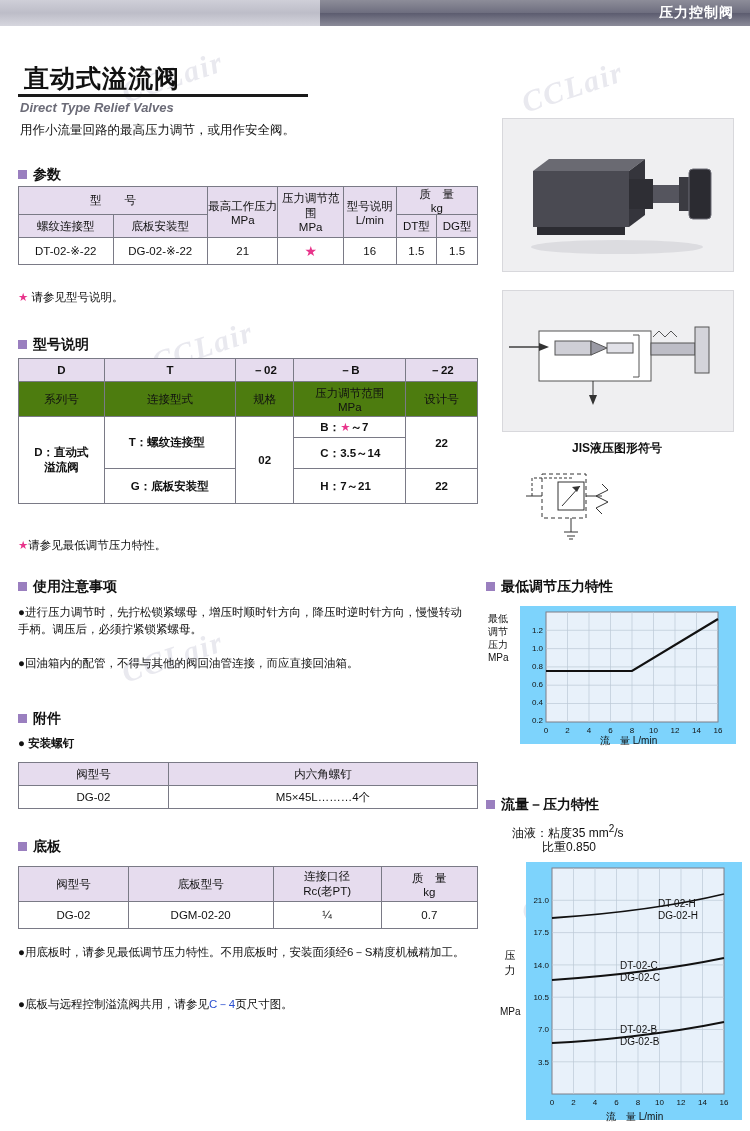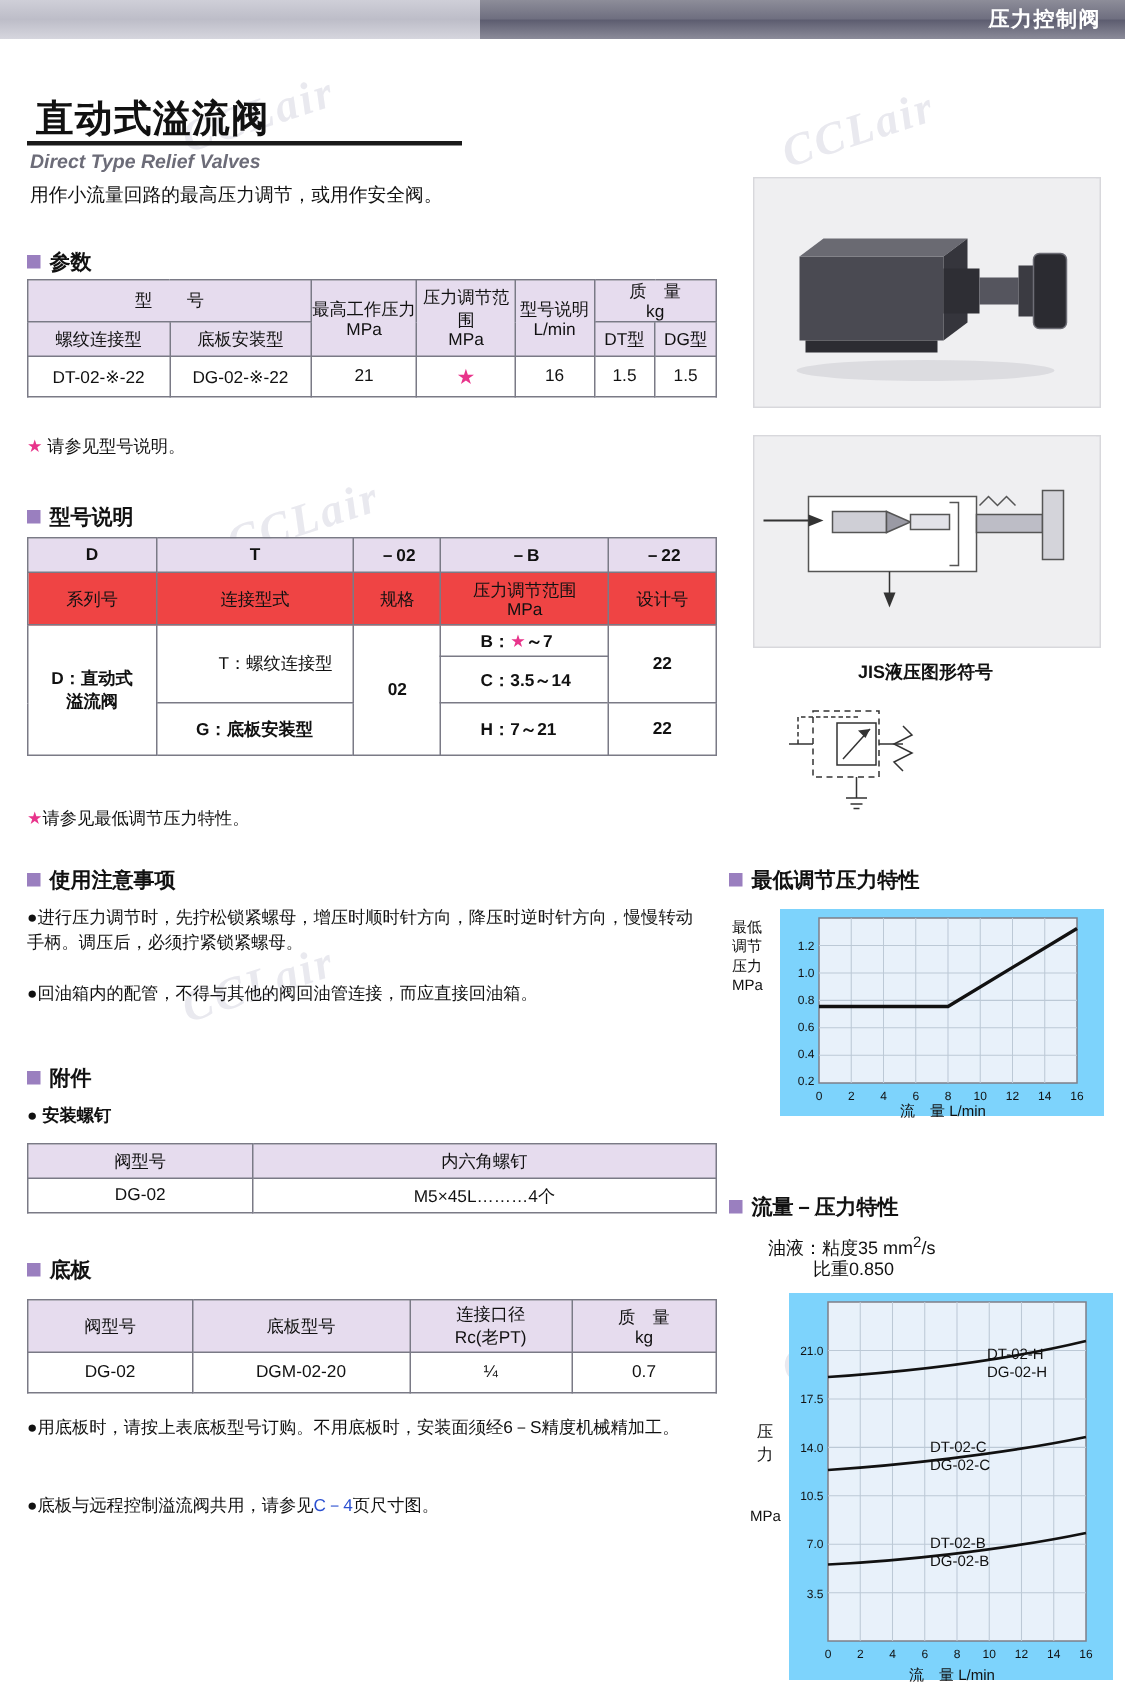--- a/index.html
+++ b/index.html
@@ -33,21 +33,21 @@
   table{border-collapse:collapse;font-size:11.5px;}
   td,th{border:1px solid #7a7a86;text-align:center;font-weight:normal;padding:0;}
   .hd{background:#e6dcee;}
   .star{color:#e8348b;}
   
   #param{position:absolute;left:18px;top:186px;width:460px;}
   #param td{height:20px;}
   
   #model{position:absolute;left:18px;top:358px;width:460px;}
   #model td{height:20px;}
-  .pink{background:#ef4444;}
+  .pink{background:#4d7c0f;}
   
   .note{position:absolute;font-size:11.5px;}
   
   #screw{position:absolute;left:18px;top:762px;width:460px;}
   #screw td{height:22px;}
   #base{position:absolute;left:18px;top:866px;width:460px;}
   #base td{height:20px;}
   
   #photo{position:absolute;left:502px;top:118px;width:230px;height:152px;background:#efeff1;border:1px solid #d8d8dc;}
   #symbol{position:absolute;left:502px;top:290px;width:230px;height:140px;background:#efeff1;border:1px solid #d8d8dc;}
@@ -147,21 +147,21 @@
           <div>压力调节范围</div>
           <div>MPa</div>
         </td>
     <td class="pink">设计号</td>
   </tr>
   <tr>
     <td rowspan="3" style="height:34px;">
       <div style="font-weight:bold;">D：直动式</div>
           <div style="font-weight:bold;">溢流阀</div>
     </td>
-    <td rowspan="2" style="text-align:left;padding-left:41px;font-weight:normal;">T：螺纹连接型</td>
+    <td rowspan="2" style="text-align:left;padding-left:24px;font-weight:bold;">T：螺纹连接型</td>
     <td rowspan="3" style="font-weight:bold;">02</td>
     <td style="text-align:left;padding-left:26px;font-weight:bold;"><span>B：</span><span class="star">★</span><span>～7</span></td>
     <td rowspan="2" style="font-weight:bold;">22</td>
   </tr>
   <tr>
     <td style="height:30px;text-align:left;padding-left:26px;font-weight:bold;">C：3.5～14</td>
   </tr>
   <tr>
     <td style="height:34px;text-align:left;padding-left:26px;font-weight:bold;">G：底板安装型</td>
     <td style="text-align:left;padding-left:26px;font-weight:bold;">H：7～21</td>
@@ -218,21 +218,21 @@
   </tr>
   <tr>
     <td style="height:26px;">DG-02</td>
     <td>DGM-02-20</td>
     <td>¼</td>
     <td>0.7</td>
   </tr>
 </tbody>
   </table>
 
-<div class="note" style="left:18px;top:944px;width:452px;line-height:17px;">●用底板时，请按上表底板型号订购。不用底板时，安装面须经6－S精度机械精加工。</div>
+<div class="note" style="left:18px;top:944px;width:452px;line-height:17px;">●用底板时，请参见最低调节压力特性。不用底板时，安装面须经6－S精度机械精加工。</div>
 <div class="note" style="left:18px;top:996px;width:452px;line-height:17px;">
   <span>●底板与远程控制溢流阀共用，请参见</span><span style="color:#2a4fd0;">C－4</span><span>页尺寸图。</span>
 </div>
 
 <div id="photo">
   <svg width="228" height="150" viewBox="0 0 228 150">
     <rect x="0" y="0" width="228" height="150" fill="#efeff1"></rect>
     <rect x="30" y="52" width="96" height="56" fill="#4a4a52"></rect>
     <polygon points="30,52 46,40 142,40 126,52" fill="#6a6a72"></polygon>
     <polygon points="126,52 142,40 142,96 126,108" fill="#35353c"></polygon>

